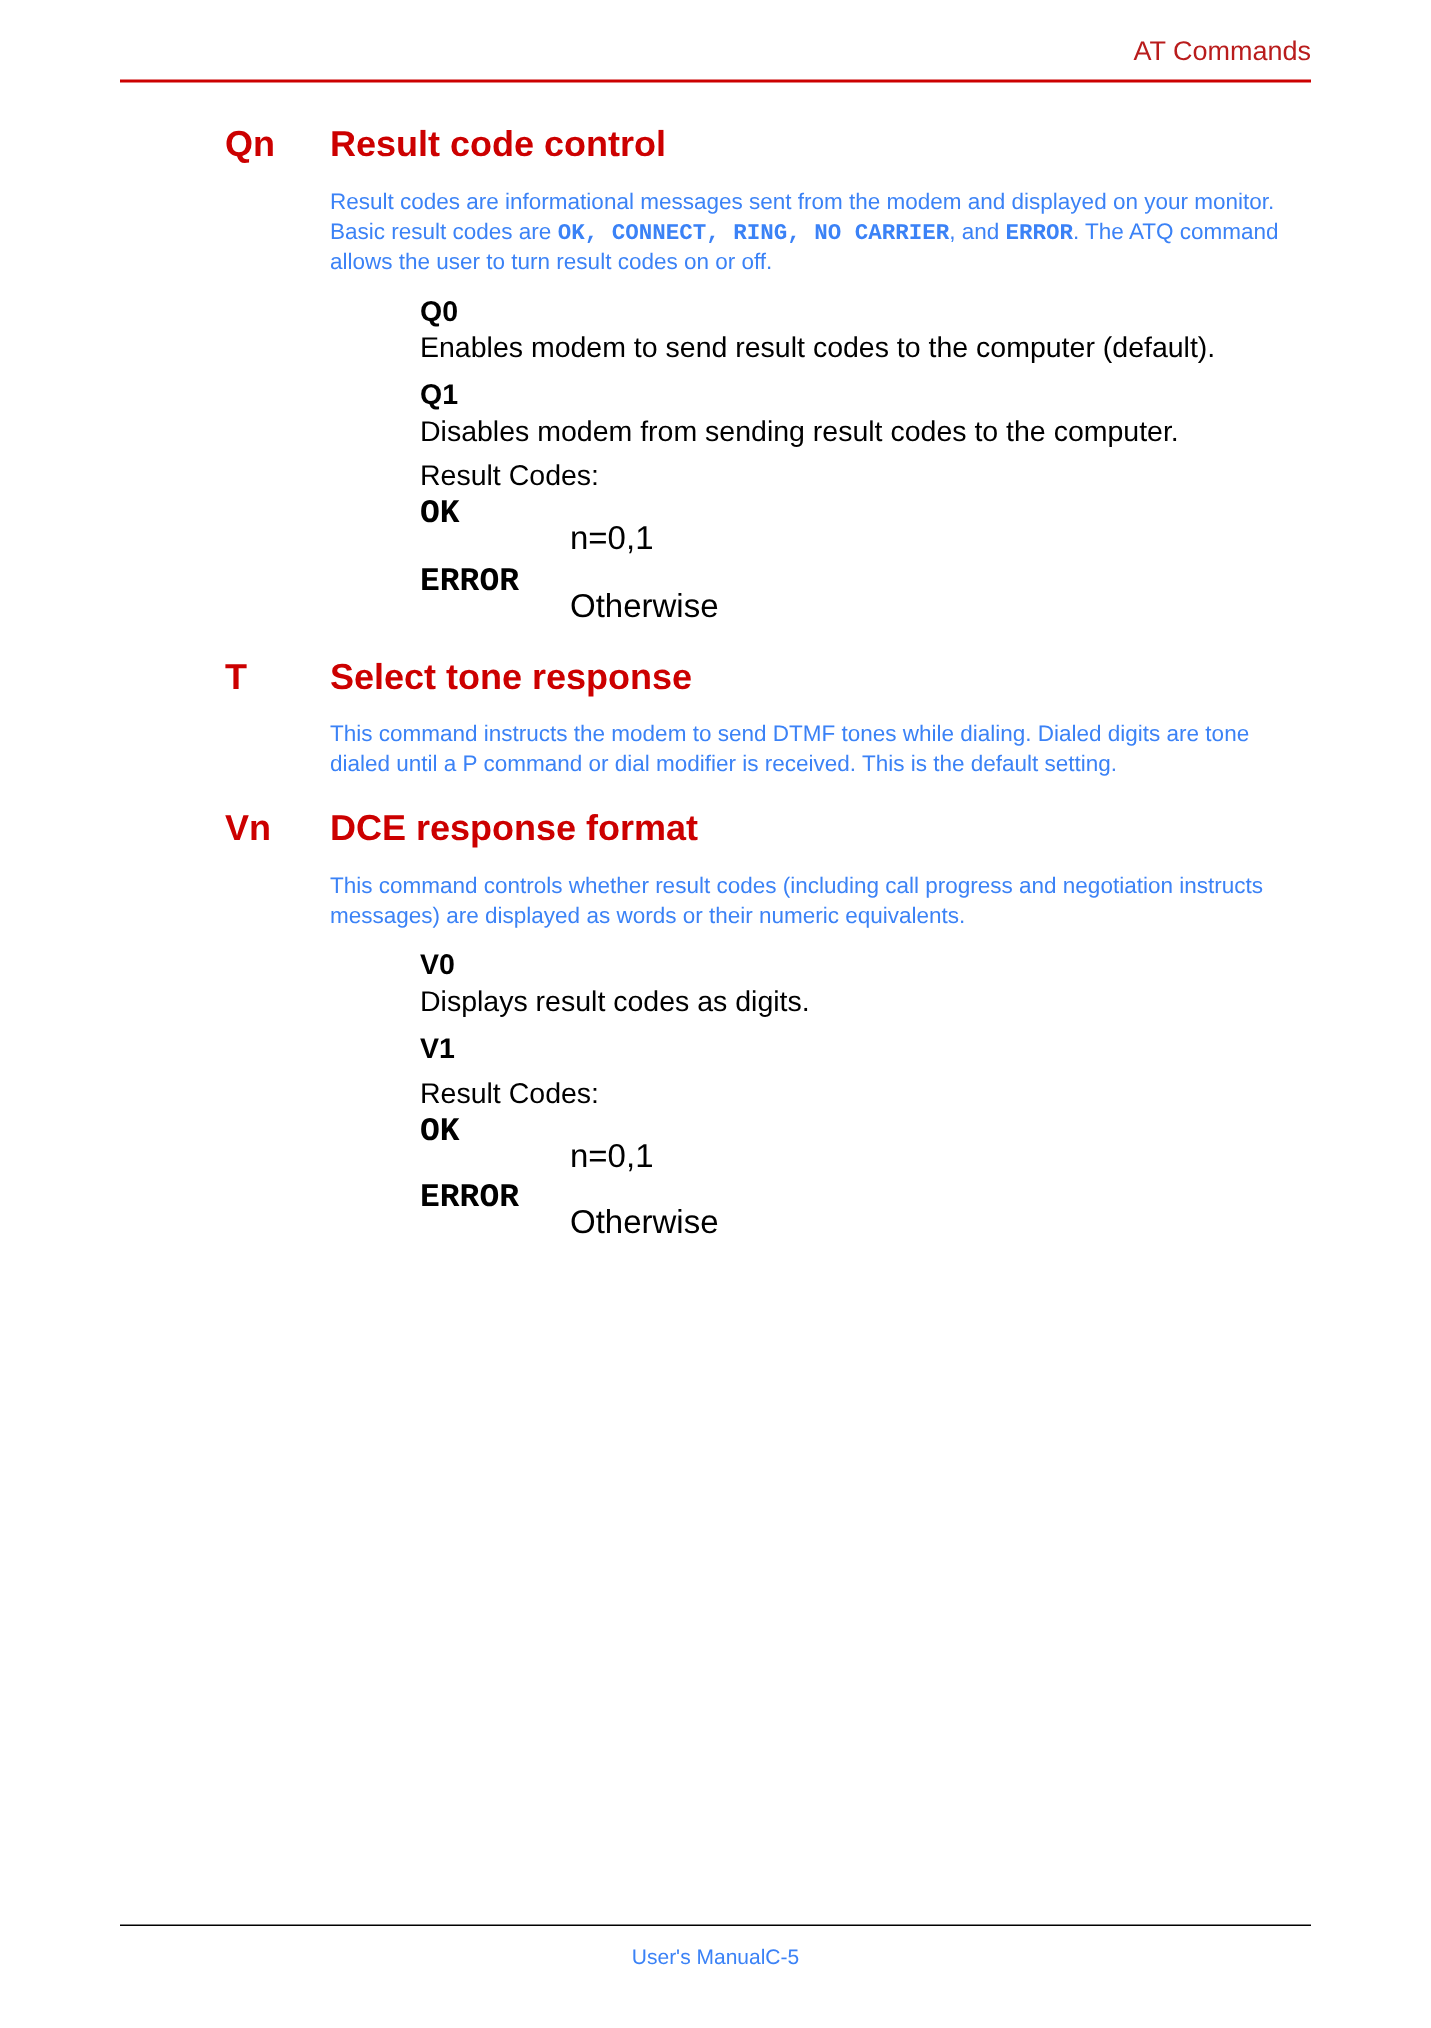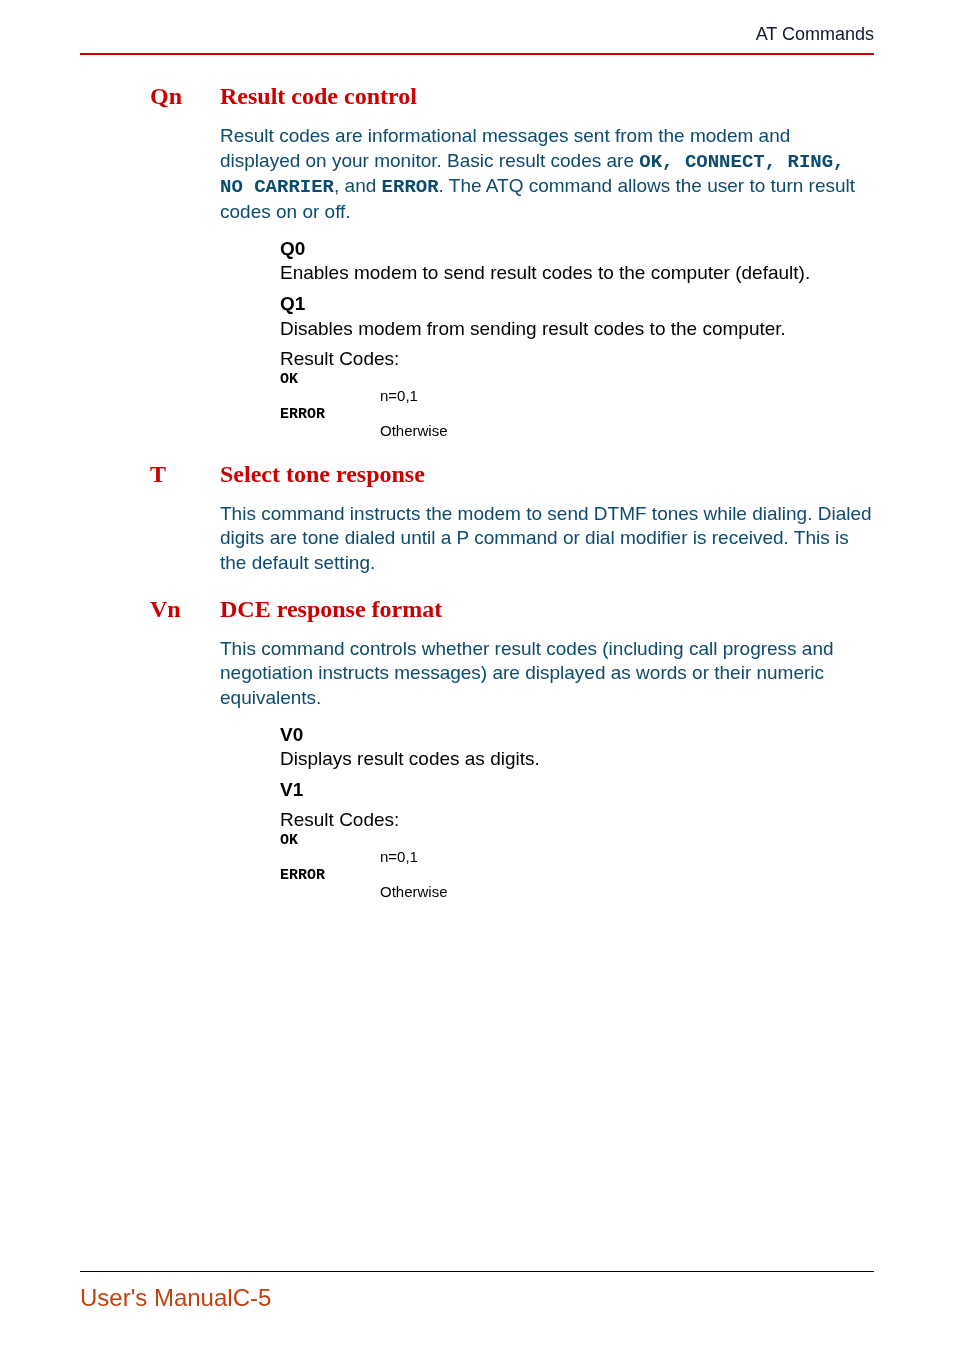--- a/index.html
+++ b/index.html
@@ -10,49 +10,48 @@
     body {
       width: 954px;
       height: 1352px;
       font-family: Arial, Helvetica, sans-serif;
       background: #ffffff;
       position: relative;
       padding: 24px 80px 30px 80px;
     }
     .header {
       text-align: right;
-      color: #0f172a;
+      color: #b91c1c;
       font-size: 18px;
       padding-bottom: 8px;
       border-bottom: 2px solid #cc0000;
       margin-bottom: 28px;
     }
     .section {
       margin-bottom: 20px;
     }
     .section-heading {
       display: flex;
       color: #cc0000;
       font-weight: bold;
       font-size: 24px;
       margin-bottom: 14px;
       padding-left: 70px;
-      font-family: Liberation Serif, serif;
     }
     .section-heading .cmd {
       width: 70px;
       flex-shrink: 0;
     }
     .section-heading .title {
       flex: 1;
     }
     .body-text {
-      font-size: 19px;
+      font-size: 15px;
       line-height: 1.3;
-      color: #0c4a6e;
+      color: #3b82f6;
       padding-left: 140px;
       margin-bottom: 12px;
     }
     .mono {
       font-family: "Courier New", Courier, monospace;
       font-weight: bold;
     }
     .param-row {
       display: flex;
       padding-left: 200px;
@@ -70,44 +69,44 @@
       flex: 1;
     }
     .result-codes-label {
       font-size: 19px;
       padding-left: 200px;
       margin-top: 6px;
     }
     .result-row {
       display: flex;
       padding-left: 200px;
-      font-size: 15px;
+      font-size: 22px;
       line-height: 1.3;
     }
     .result-row .rc-label {
       width: 100px;
       flex-shrink: 0;
       font-family: "Courier New", Courier, monospace;
       font-weight: bold;
     }
     .result-row .rc-desc {
       flex: 1;
       margin-top: 16px;
     }
     .footer {
       position: absolute;
       bottom: 40px;
       left: 80px;
       right: 80px;
       border-top: 1px solid #000;
       padding-top: 12px;
       display: flex;
-      justify-content: flex-start;
-      color: #c2410c;
-      font-size: 24px;
+      justify-content: center;
+      color: #3b82f6;
+      font-size: 14px;
     }
   </style>
 </head>
 <body>
 
 <div class="header">
   <span>AT Commands</span>
 </div>
 
 <div class="section">

